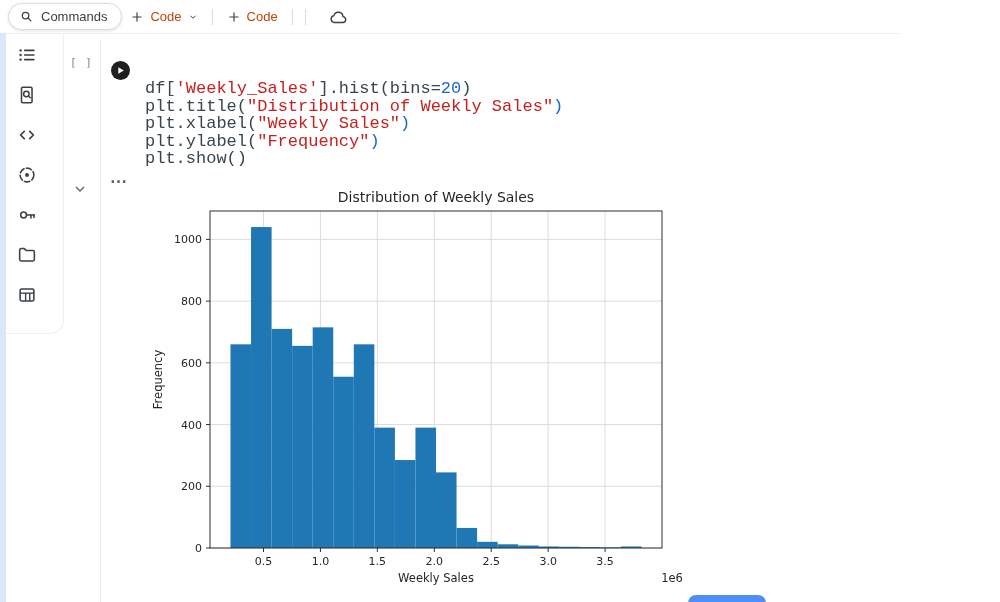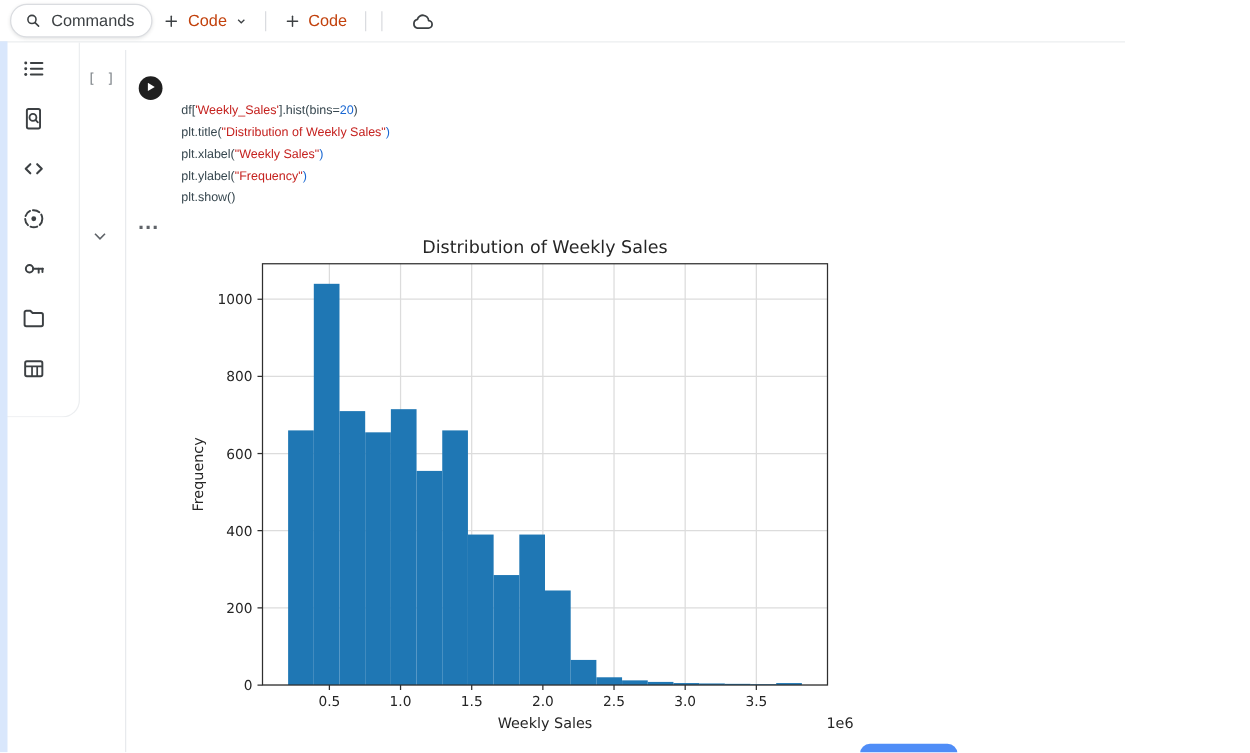--- a/index.html
+++ b/index.html
@@ -42,22 +42,22 @@
     position:absolute; left:70px; top:56px;
     font-family:"DejaVu Sans Mono","Liberation Mono",monospace;
     font-size:11px; color:#80868b; letter-spacing:1px;
   }
   .run-cell-btn {
     position:absolute; left:111px; top:61px; width:19px; height:19px; border-radius:50%;
     background:#1f1f1f; display:flex; align-items:center; justify-content:center; cursor:pointer;
   }
   .code-block {
     position:absolute; left:145px; top:80px;
-    font-family:Liberation Sans, sans-serif;
-    font-size:10px; line-height:17.5px; white-space:pre; cursor:text;
+    font-family:Liberation Mono, monospace;
+    font-size:17px; line-height:17.5px; white-space:pre; cursor:text;
   }
   .c-p { color:#37474f; }
   .c-s { color:#c5221f; }
   .c-n { color:#1967d2; }
   .collapse-chevron { position:absolute; left:72px; top:181px; cursor:pointer; }
   .more-btn {
     position:absolute; left:110px; top:173px; color:#5f6368;
     font-size:17px; font-weight:bold; letter-spacing:1px; cursor:pointer; line-height:17px;
   }
   .chart-wrap { position:absolute; left:148px; top:188px; width:540px; height:410px; }

